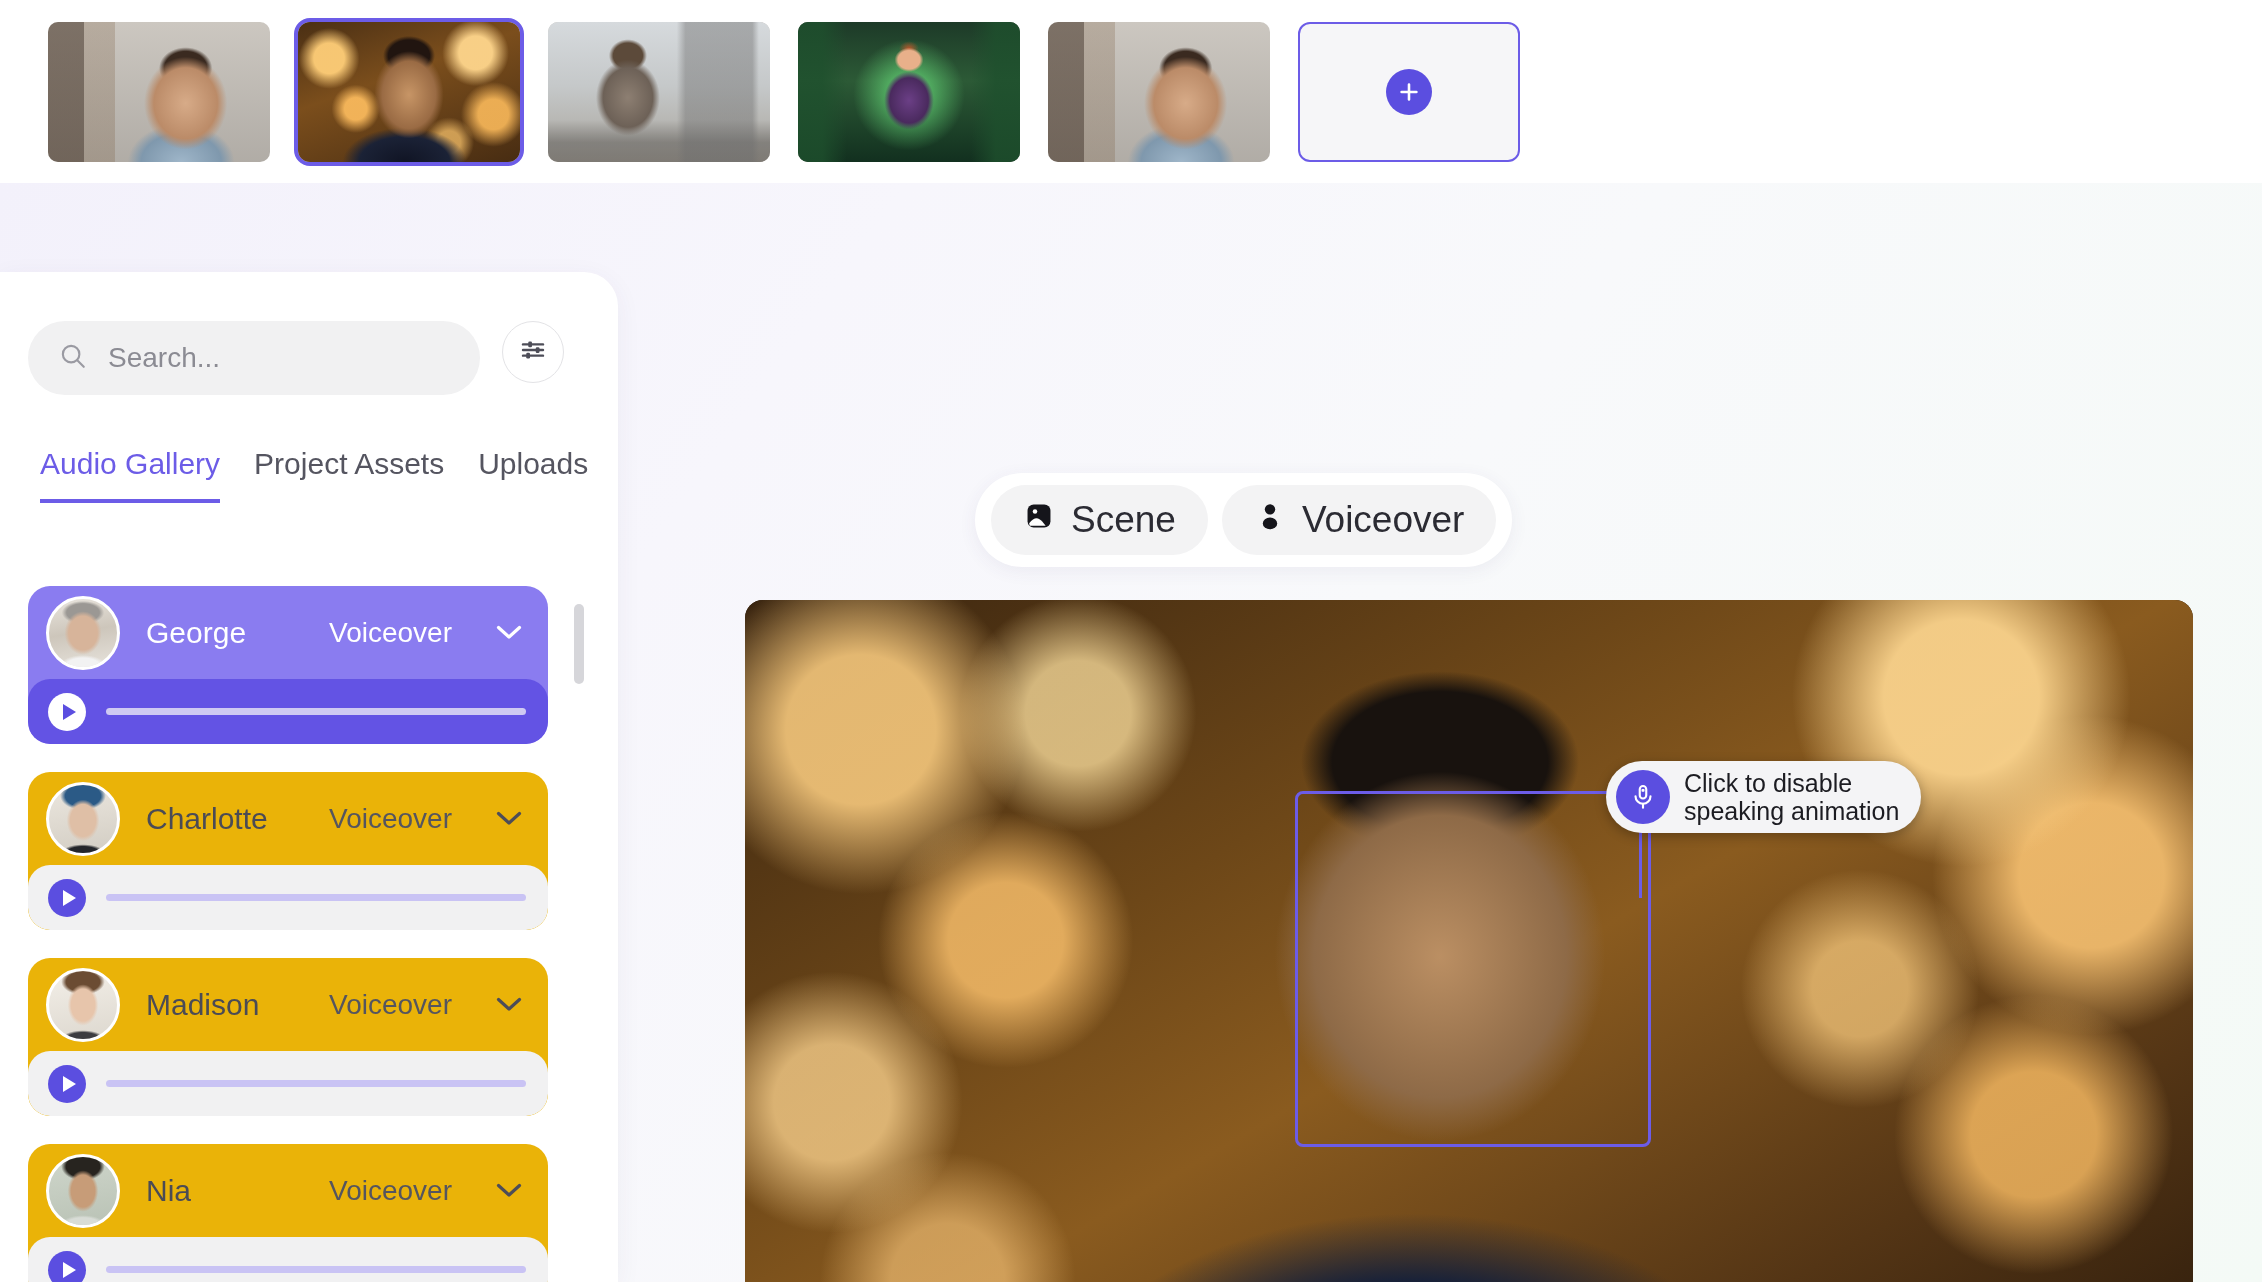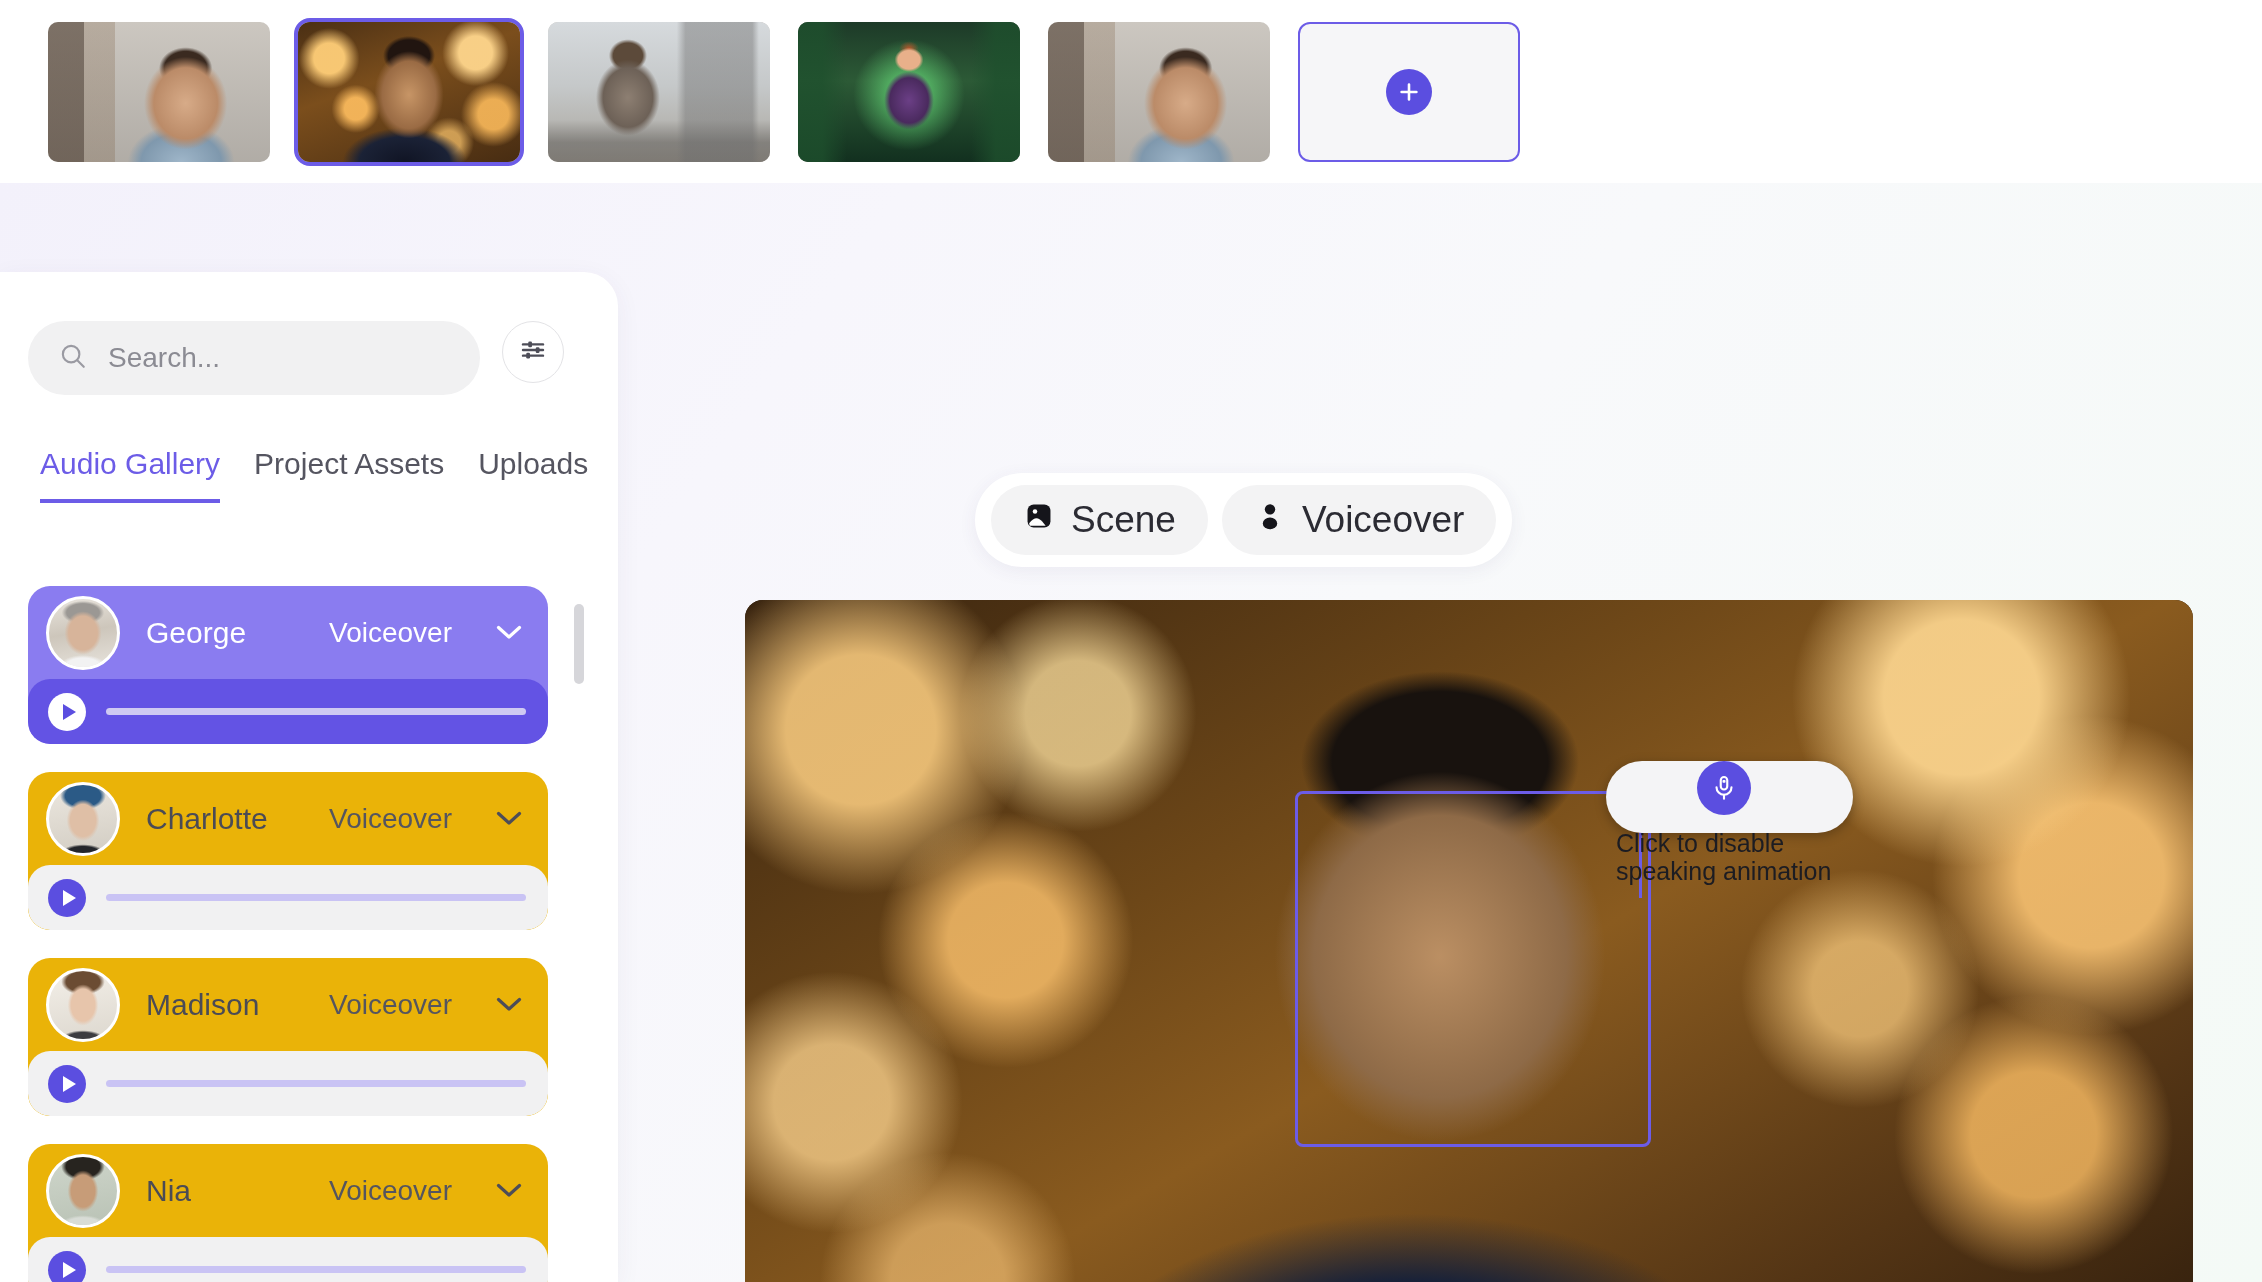--- a/index.html
+++ b/index.html
@@ -305,21 +305,20 @@
     border-radius: 8px;
   }
   .tooltip {
     position: absolute; left: 1606px; top: 578px;
     height: 72px; border-radius: 36px;
     background: #f4f4f6;
     display: flex; align-items: center; gap: 14px;
     padding: 0 22px 0 10px;
     box-shadow: 0 3px 12px rgba(0,0,0,.28);
     z-index: 6;
-    flex-direction: column;
   }
   .tooltip-icon {
     width: 54px; height: 54px; border-radius: 50%;
     background: #5b4ee0; flex: 0 0 auto;
     display: flex; align-items: center; justify-content: center;
   }
   .tooltip-text {
     font-size: 25px; line-height: 28px; color: #1c1c22;
     white-space: pre-line;
   }

